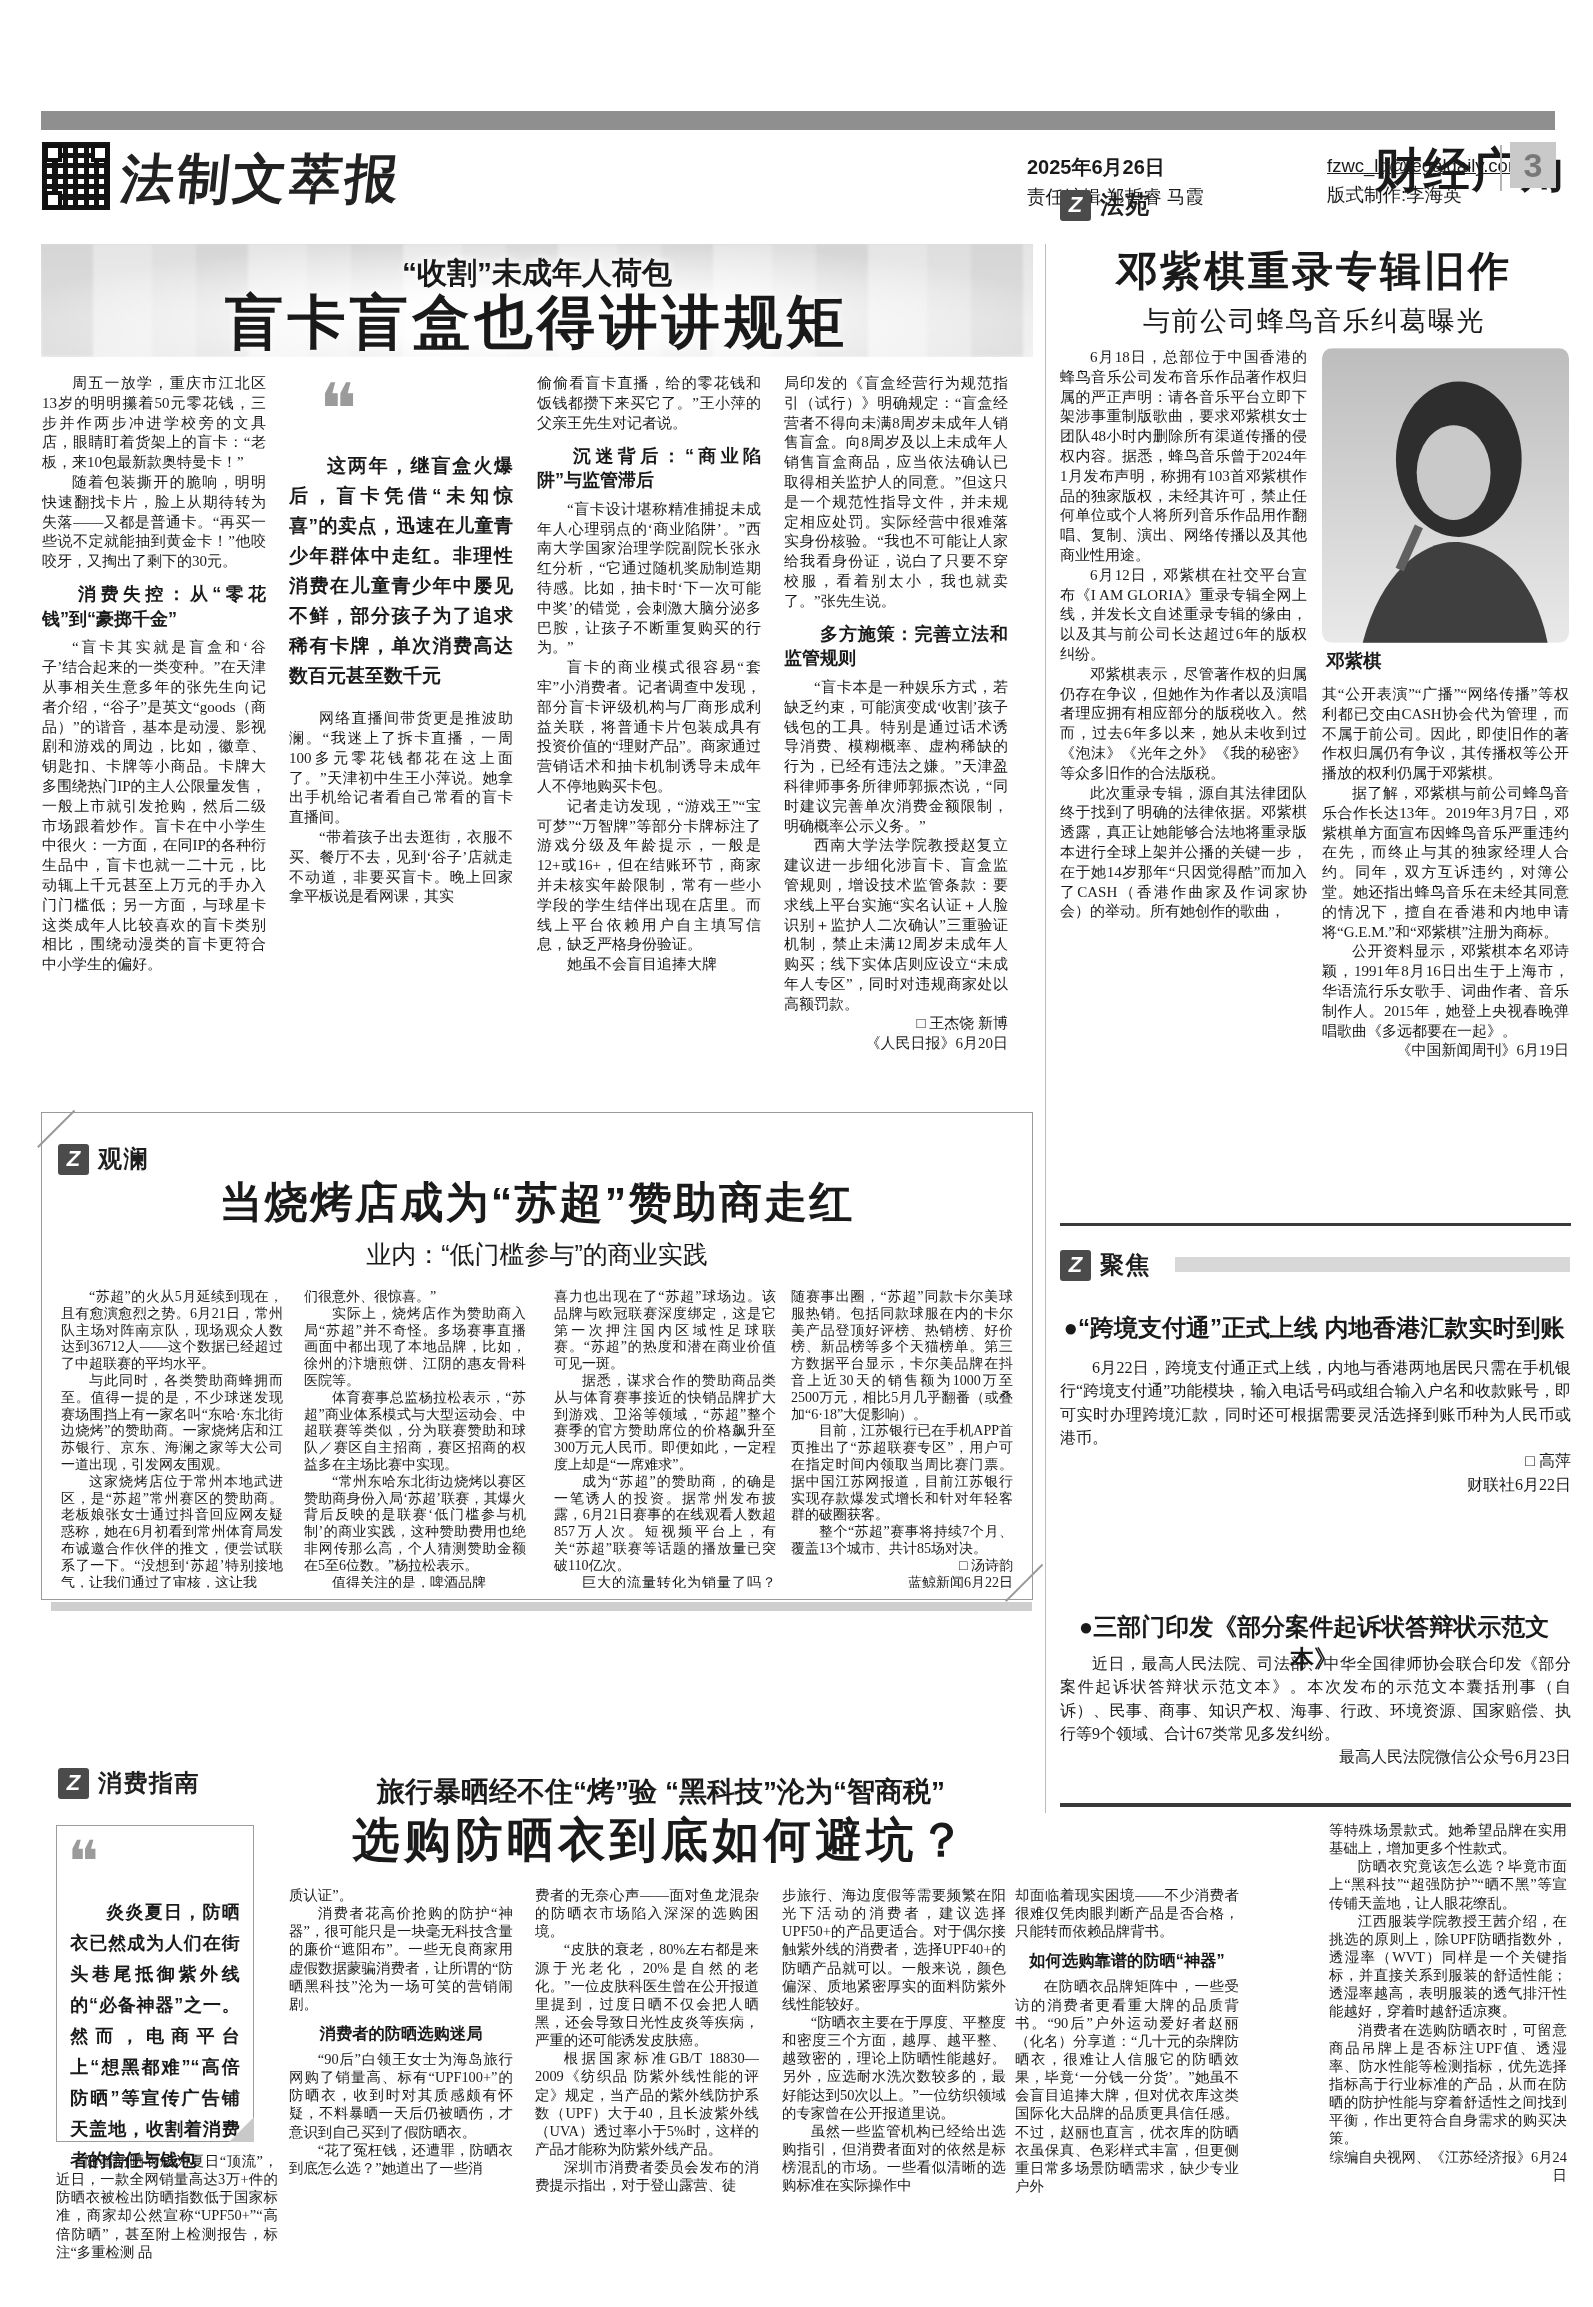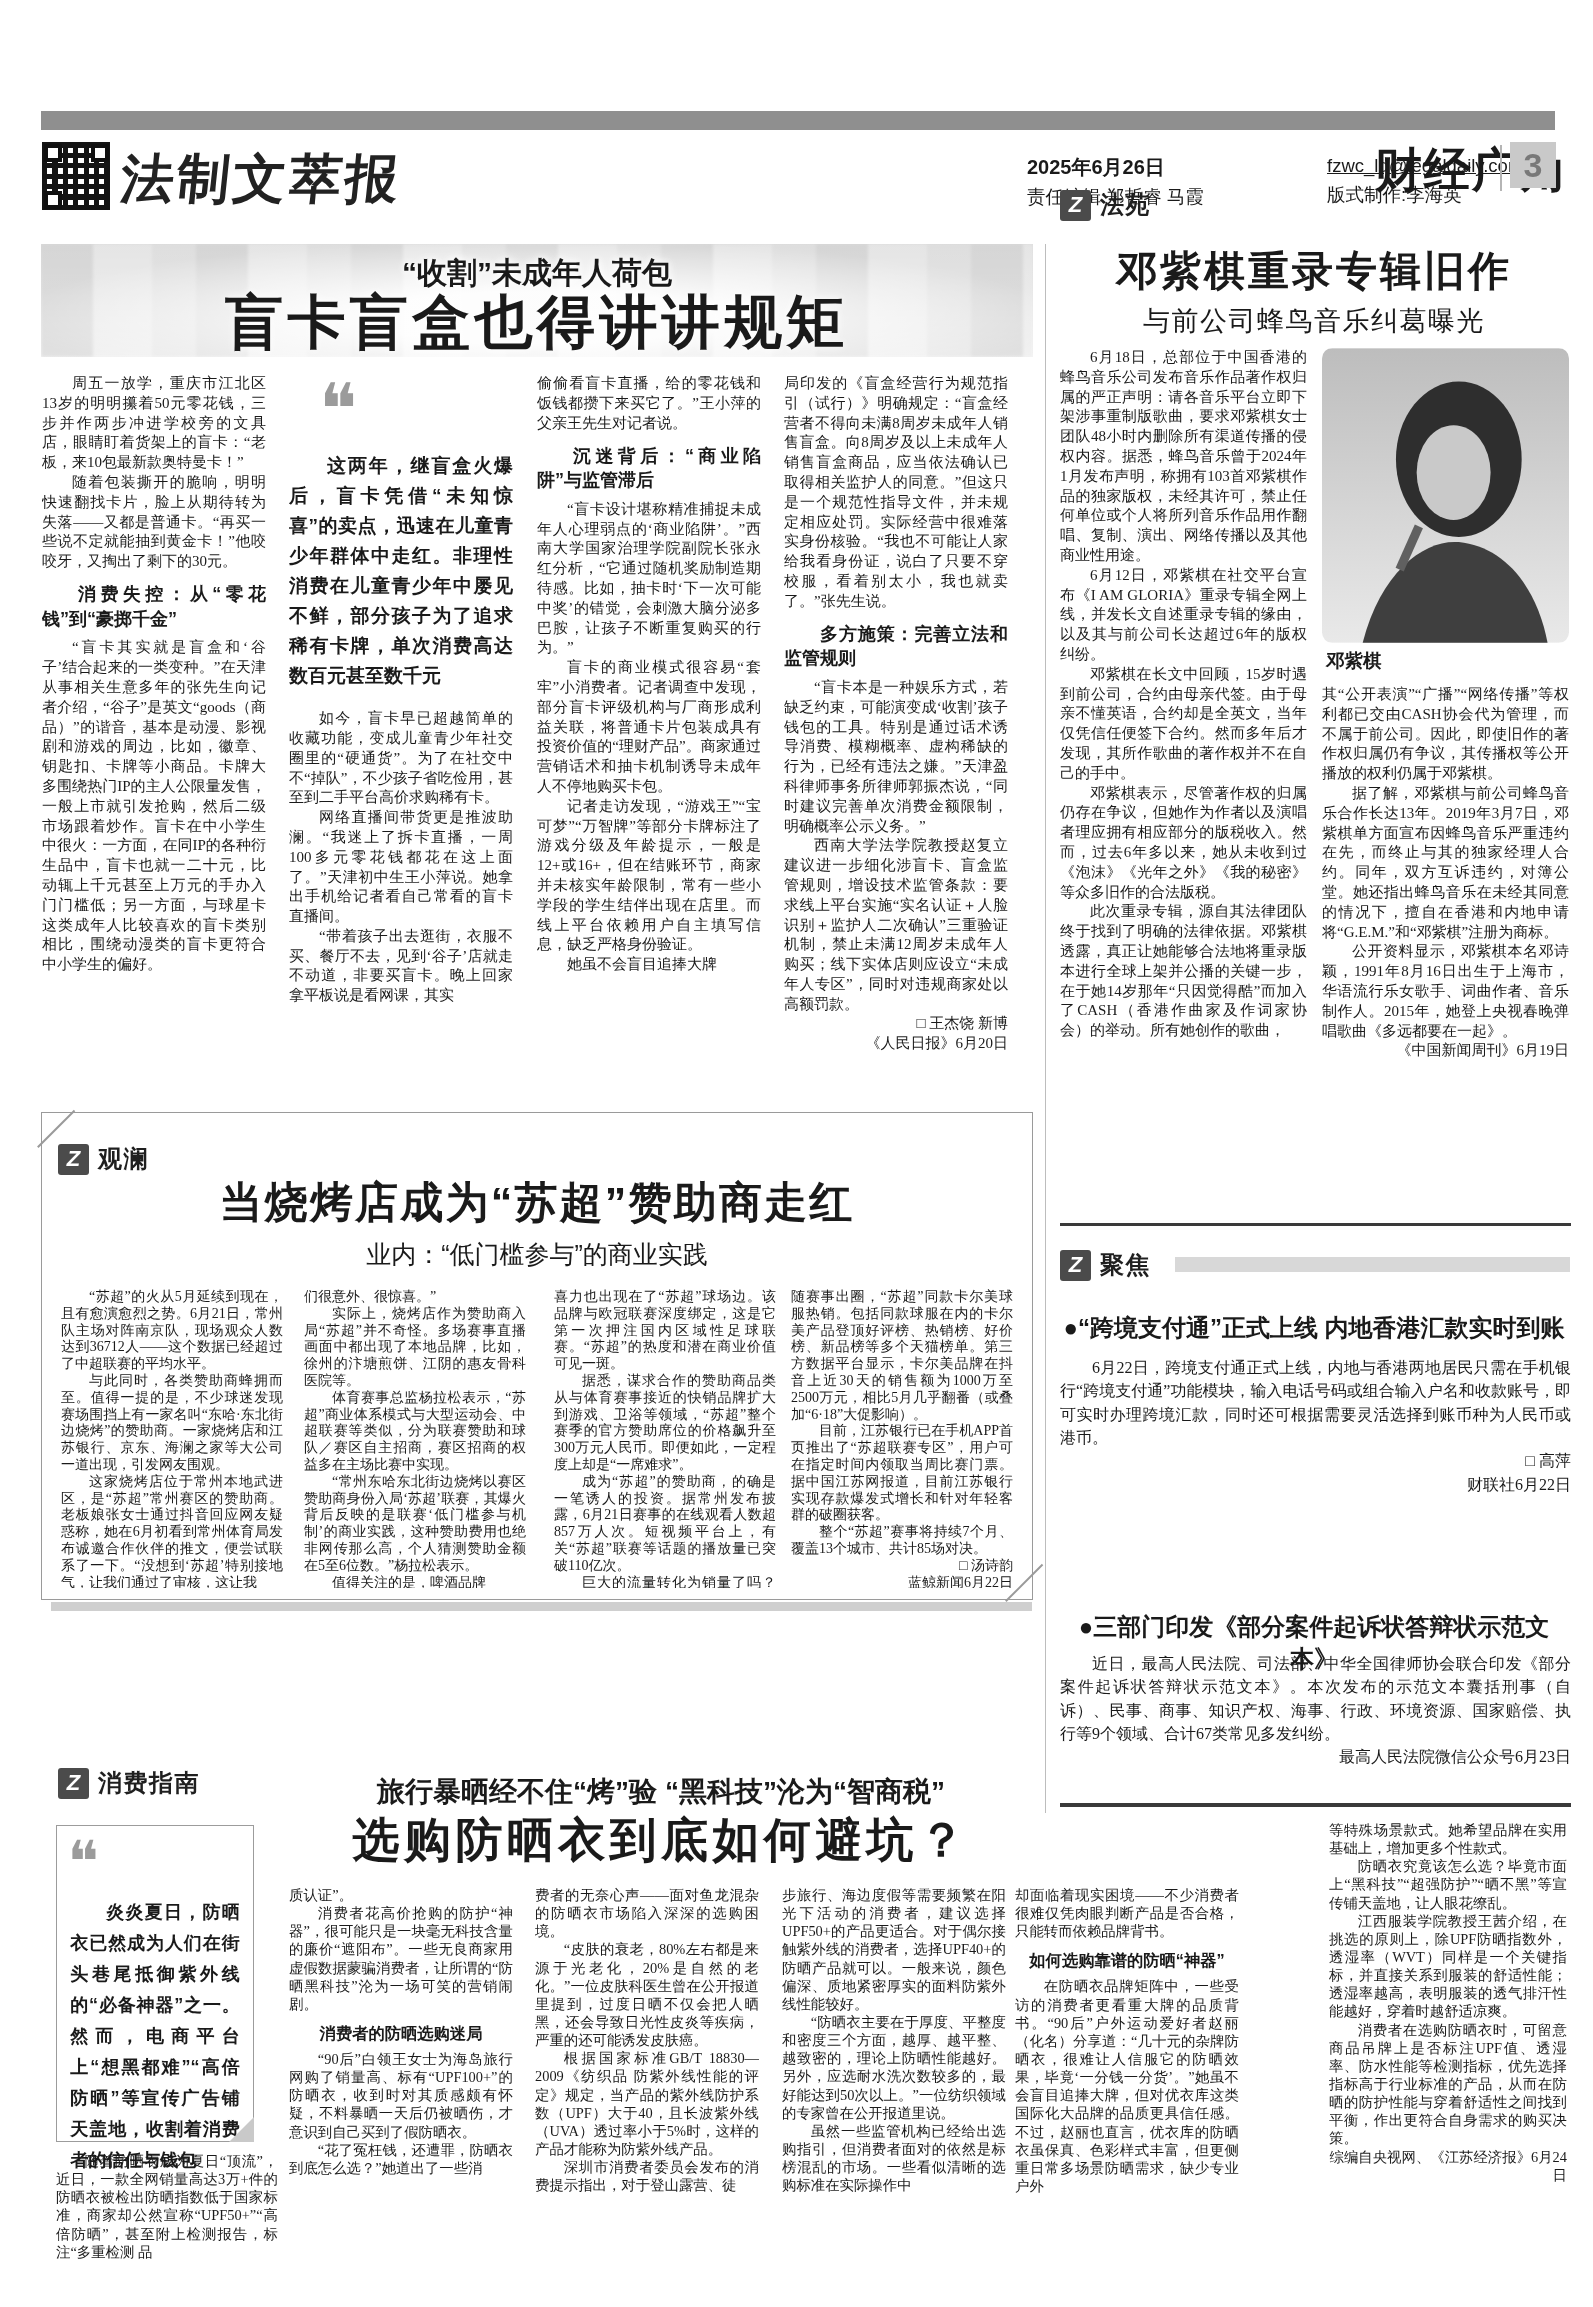--- a/index.html
+++ b/index.html
@@ -91,21 +91,20 @@
     <p>随着包装撕开的脆响，明明快速翻找卡片，脸上从期待转为失落——又都是普通卡。“再买一些说不定就能抽到黄金卡！”他咬咬牙，又掏出了剩下的30元。</p>
     <p class="sub">消费失控：从“零花钱”到“豪掷千金”</p>
     <p>“盲卡其实就是盲盒和‘谷子’结合起来的一类变种。”在天津从事相关生意多年的张先生向记者介绍，“谷子”是英文“goods（商品）”的谐音，基本是动漫、影视剧和游戏的周边，比如，徽章、钥匙扣、卡牌等小商品。卡牌大多围绕热门IP的主人公限量发售，一般上市就引发抢购，然后二级市场跟着炒作。盲卡在中小学生中很火：一方面，在同IP的各种衍生品中，盲卡也就一二十元，比动辄上千元甚至上万元的手办入门门槛低；另一方面，与球星卡这类成年人比较喜欢的盲卡类别相比，围绕动漫类的盲卡更符合中小学生的偏好。</p>
   </div>
 
   <div class="abs ncol" style="left:289px;top:374px;width:224px;height:729px;">
     <div class="quoteglyph" style="font-size:71px;height:77px;margin-left:30px;">❝</div>
     <div class="pullquote" style="margin-bottom:18px;">
       <p>这两年，继盲盒火爆后，盲卡凭借“未知惊喜”的卖点，迅速在儿童青少年群体中走红。非理性消费在儿童青少年中屡见不鲜，部分孩子为了追求稀有卡牌，单次消费高达数百元甚至数千元</p>
     </div>
-    <p>如今，盲卡早已超越简单的收藏功能，变成儿童青少年社交圈里的“硬通货”。为了在社交中不“掉队”，不少孩子省吃俭用，甚至到二手平台高价求购稀有卡。</p>
     <p>网络直播间带货更是推波助澜。“我迷上了拆卡直播，一周100多元零花钱都花在这上面了。”天津初中生王小萍说。她拿出手机给记者看自己常看的盲卡直播间。</p>
     <p>“带着孩子出去逛街，衣服不买、餐厅不去，见到‘谷子’店就走不动道，非要买盲卡。晚上回家拿平板说是看网课，其实</p>
   </div>
 
   <div class="abs ncol" style="left:537px;top:374px;width:224px;height:729px;">
     <p style="text-indent:0;">偷偷看盲卡直播，给的零花钱和饭钱都攒下来买它了。”王小萍的父亲王先生对记者说。</p>
     <p class="sub">沉迷背后：“商业陷阱”与监管滞后</p>
     <p>“盲卡设计堪称精准捕捉未成年人心理弱点的‘商业陷阱’。”西南大学国家治理学院副院长张永红分析，“它通过随机奖励制造期待感。比如，抽卡时‘下一次可能中奖’的错觉，会刺激大脑分泌多巴胺，让孩子不断重复购买的行为。”</p>
     <p>盲卡的商业模式很容易“套牢”小消费者。记者调查中发现，部分盲卡评级机构与厂商形成利益关联，将普通卡片包装成具有投资价值的“理财产品”。商家通过营销话术和抽卡机制诱导未成年人不停地购买卡包。</p>
     <p>记者走访发现，“游戏王”“宝可梦”“万智牌”等部分卡牌标注了游戏分级及年龄提示，一般是12+或16+，但在结账环节，商家并未核实年龄限制，常有一些小学段的学生结伴出现在店里。而线上平台依赖用户自主填写信息，缺乏严格身份验证。</p>
@@ -126,21 +125,20 @@
   <div class="abs badge" style="left:1060px;top:189px;">
     <span class="z">Z</span>
     <span class="bl">法苑</span>
   </div>
   <div class="abs serif center" style="left:1058px;top:244px;width:512px;font-size:41px;font-weight:900;letter-spacing:3px;">邓紫棋重录专辑旧作</div>
   <div class="abs sans center" style="left:1058px;top:303px;width:512px;font-size:27px;letter-spacing:1.5px;">与前公司蜂鸟音乐纠葛曝光</div>
 
   <div class="abs ncol" style="left:1060px;top:348px;width:247px;height:873px;">
     <p>6月18日，总部位于中国香港的蜂鸟音乐公司发布音乐作品著作权归属的严正声明：请各音乐平台立即下架涉事重制版歌曲，要求邓紫棋女士团队48小时内删除所有渠道传播的侵权内容。据悉，蜂鸟音乐曾于2024年1月发布声明，称拥有103首邓紫棋作品的独家版权，未经其许可，禁止任何单位或个人将所列音乐作品用作翻唱、复制、演出、网络传播以及其他商业性用途。</p>
     <p>6月12日，邓紫棋在社交平台宣布《I AM GLORIA》重录专辑全网上线，并发长文自述重录专辑的缘由，以及其与前公司长达超过6年的版权纠纷。</p>
-    <p>邓紫棋在长文中回顾，15岁时遇到前公司，合约由母亲代签。由于母亲不懂英语，合约却是全英文，当年仅凭信任便签下合约。然而多年后才发现，其所作歌曲的著作权并不在自己的手中。</p>
     <p>邓紫棋表示，尽管著作权的归属仍存在争议，但她作为作者以及演唱者理应拥有相应部分的版税收入。然而，过去6年多以来，她从未收到过《泡沫》《光年之外》《我的秘密》等众多旧作的合法版税。</p>
     <p>此次重录专辑，源自其法律团队终于找到了明确的法律依据。邓紫棋透露，真正让她能够合法地将重录版本进行全球上架并公播的关键一步，在于她14岁那年“只因觉得酷”而加入了CASH（香港作曲家及作词家协会）的举动。所有她创作的歌曲，</p>
   </div>
 
   <div class="abs photoframe" style="left:1322px;top:348px;width:247px;height:295px;">
     <svg width="247" height="295" viewBox="0 0 334 398" xmlns="http://www.w3.org/2000/svg">
       <defs>
           <linearGradient id="pg" x1="0" y1="0" x2="0" y2="1">
         <stop offset="0" stop-color="#bdbdbd"></stop>
             <stop offset="1" stop-color="#e9e9e9"></stop>

